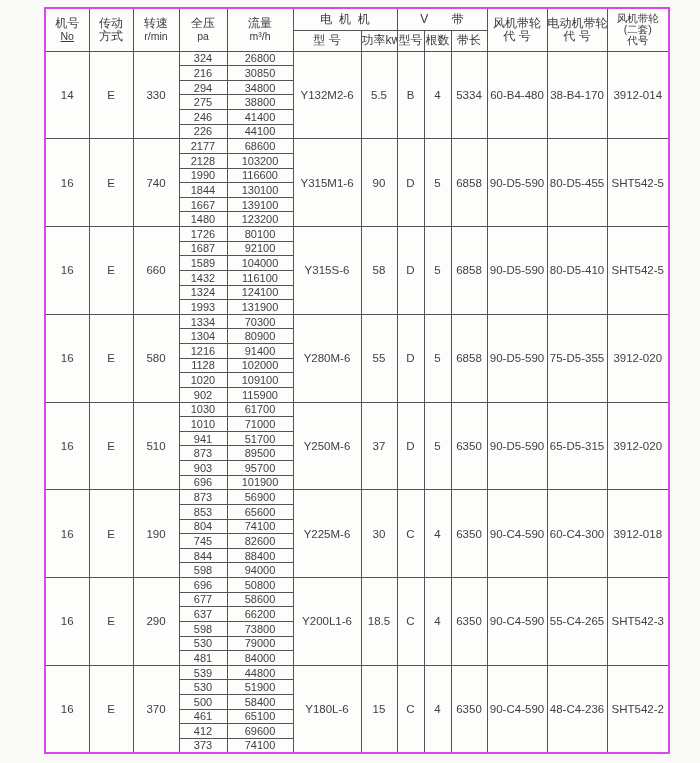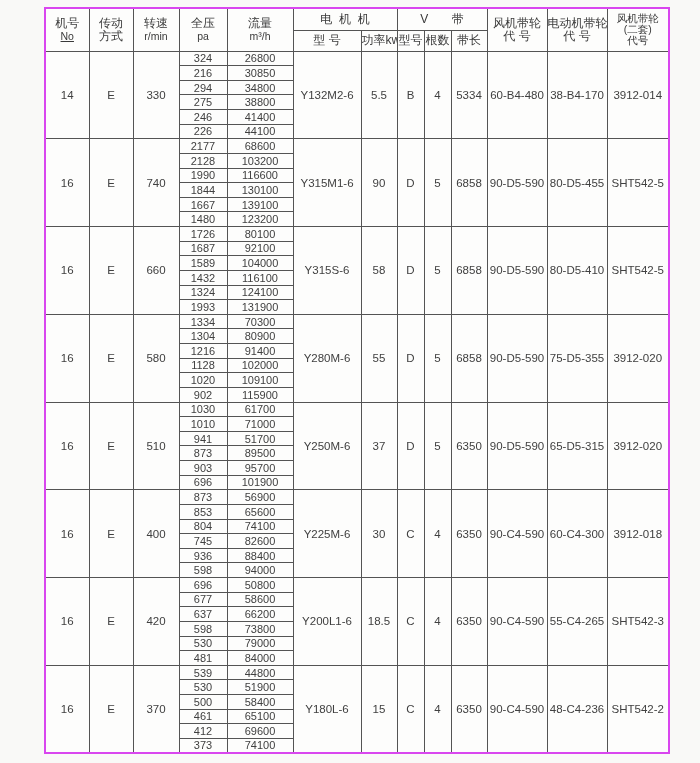--- a/index.html
+++ b/index.html
@@ -253,21 +253,21 @@
           <td>903</td>
           <td>95700</td>
         </tr>
         <tr>
           <td>696</td>
           <td>101900</td>
         </tr>
         <tr class="gfirst">
           <td rowspan="6" class="gcell">16</td>
           <td rowspan="6" class="gcell">E</td>
-          <td rowspan="6" class="gcell">400</td>
+          <td rowspan="6" class="gcell">190</td>
           <td>873</td>
           <td>56900</td>
           <td rowspan="6" class="gcell">Y225M-6</td>
           <td rowspan="6" class="gcell">30</td>
           <td rowspan="6" class="gcell">C</td>
           <td rowspan="6" class="gcell">4</td>
           <td rowspan="6" class="gcell">6350</td>
           <td rowspan="6" class="gcell">90-C4-590</td>
           <td rowspan="6" class="gcell">60-C4-300</td>
           <td rowspan="6" class="gcell">3912-018</td>
@@ -278,31 +278,31 @@
         </tr>
         <tr>
           <td>804</td>
           <td>74100</td>
         </tr>
         <tr>
           <td>745</td>
           <td>82600</td>
         </tr>
         <tr>
-          <td>936</td>
+          <td>844</td>
           <td>88400</td>
         </tr>
         <tr>
           <td>598</td>
           <td>94000</td>
         </tr>
         <tr class="gfirst">
           <td rowspan="6" class="gcell">16</td>
           <td rowspan="6" class="gcell">E</td>
-          <td rowspan="6" class="gcell">420</td>
+          <td rowspan="6" class="gcell">290</td>
           <td>696</td>
           <td>50800</td>
           <td rowspan="6" class="gcell">Y200L1-6</td>
           <td rowspan="6" class="gcell">18.5</td>
           <td rowspan="6" class="gcell">C</td>
           <td rowspan="6" class="gcell">4</td>
           <td rowspan="6" class="gcell">6350</td>
           <td rowspan="6" class="gcell">90-C4-590</td>
           <td rowspan="6" class="gcell">55-C4-265</td>
           <td rowspan="6" class="gcell">SHT542-3</td>

